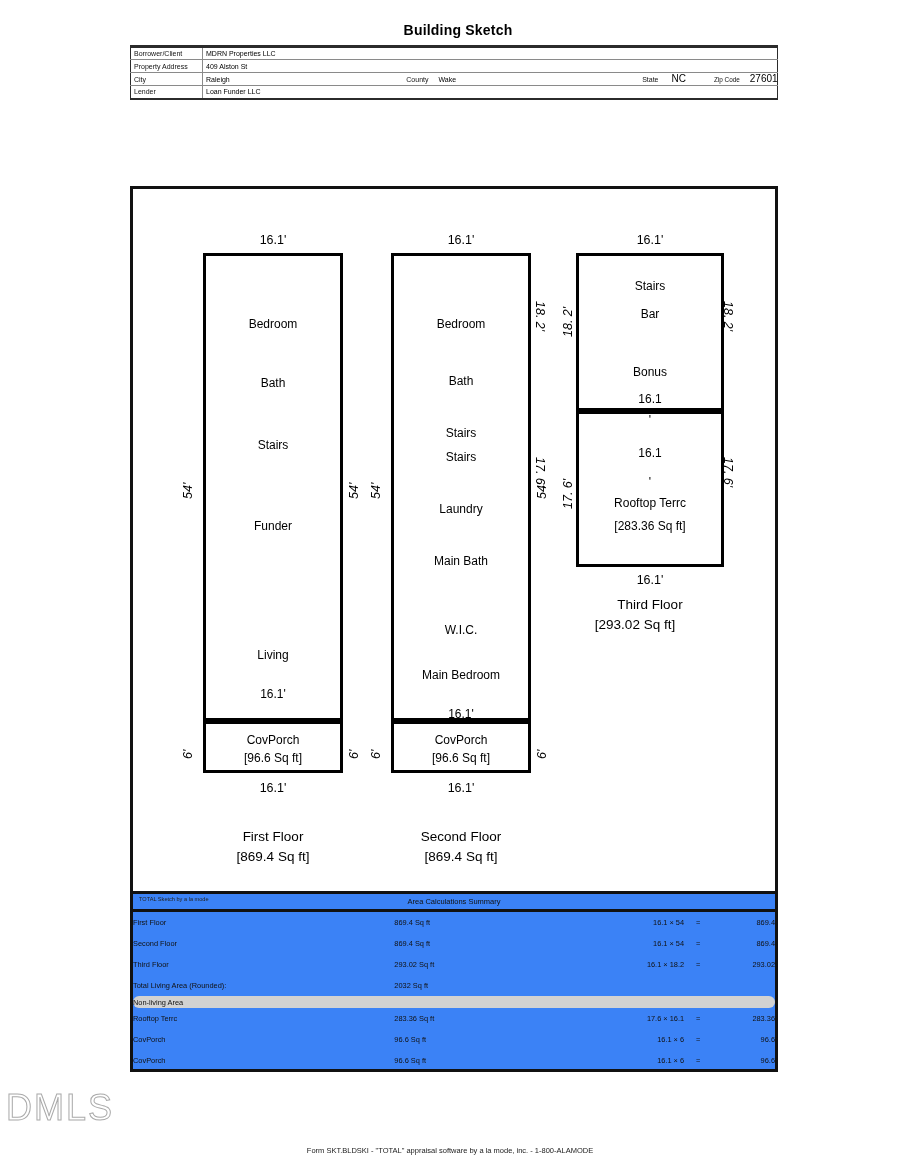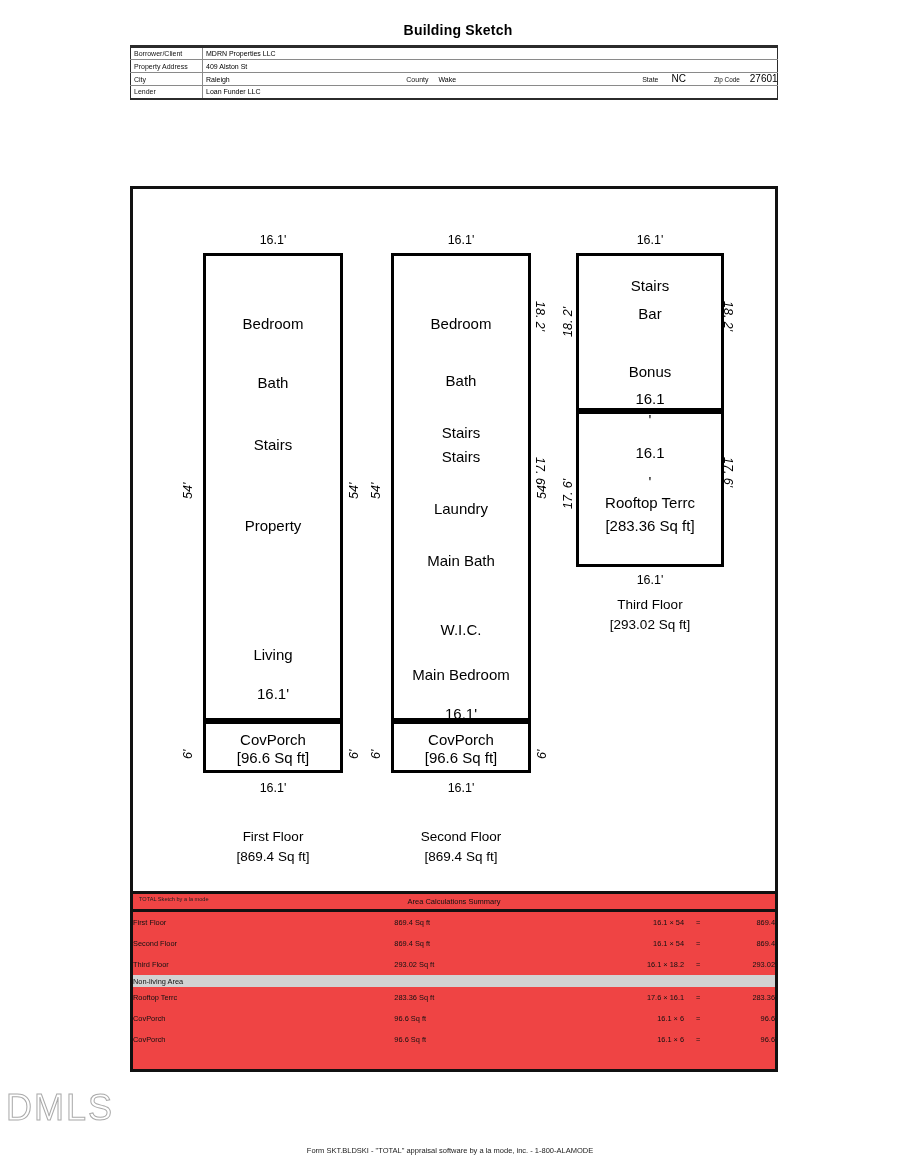--- a/index.html
+++ b/index.html
@@ -80,21 +80,21 @@
   .room-box {
     position: absolute;
     border: 3px solid #000;
     box-sizing: border-box;
     background: #fff;
   }
   .room-label {
     position: absolute;
     width: 100%;
     text-align: center;
-    font-size: 15px;
+    font-size: 12px;
     line-height: 16px;
     color: #000;
     white-space: nowrap;
   }
   .dim {
     position: absolute;
     font-size: 12.5px;
     line-height: 14px;
     color: #000;
     white-space: nowrap;
@@ -124,21 +124,21 @@
   #calc-wrap {
     position: absolute;
     left: 130px;
     top: 894px;
     width: 648px;
     height: 178px;
     border-left: 3px solid #111;
     border-right: 3px solid #111;
     border-bottom: 3px solid #111;
     box-sizing: border-box;
-    background: #ef4444;
+    background: #3b82f6;
   }
   #calc-topbar {
     position: relative;
     height: 15px;
   }
   #calc-brand {
     position: absolute;
     left: 6px;
     top: 2px;
     font-size: 5.6px;
@@ -173,21 +173,21 @@
     font-size: 7.4px;
     padding: 0;
     vertical-align: middle;
     color: #111;
   }
   .sec-row td {
     background: #d2d2d2;
     height: 12px;
     font-size: 7.4px;
   }
-  .sec-row td:first-child { padding-left: 6px; }
+  .sec-row td:first-child { padding-left: 6px; border-radius: 6px; }
   .data-row td { height: 21px; }
   .c-name { padding-left: 6px; width: 46%; }
   .c-area { width: 22%; }
   .c-detail-label { width: 13%; text-align: center; }
   .c-calc  { width: 16%; text-align: right; }
   .c-eq    { width: 5%;  text-align: center; }
   .c-res   { width: 11%; text-align: right; padding-right: 8px; }
   .hdr-row td {
     height: 12px;
     background: #d2d2d2;
@@ -252,21 +252,21 @@
 
 <div id="sketch-box">
 
   <div>
     <div class="dim dim-h" style="left:70px; top:44px; width:140px;">16.1'</div>
 
     <div class="room-box" style="left:70px; top:64px; width:140px; height:468px;">
       <div class="room-label" style="top:60px;">Bedroom</div>
       <div class="room-label" style="top:119px;">Bath</div>
       <div class="room-label" style="top:181px;">Stairs</div>
-      <div class="room-label" style="top:262px;">Property</div>
+      <div class="room-label" style="top:262px;">Funder</div>
       <div class="room-label" style="top:350px;margin-top:41px;">Living</div>
       <div class="room-label" style="top:430px;">16.1'</div>
     </div>
 
     <div class="room-box" style="left:70px; top:532px; width:140px; height:52px;">
       <div class="room-label" style="top:8px;">CovPorch</div>
       <div class="room-label" style="top:26px;">[96.6 Sq ft]</div>
     </div>
 
     <div class="dim dim-h" style="left:70px; top:592px; width:140px;">16.1'</div>
@@ -333,21 +333,21 @@
 
     <div class="dim dim-v-up" style="left:428px; top:148px;">18. 2'</div>
     <div class="dim dim-v-down" style="left:602px; top:112px;">18. 2'</div>
     <div class="dim dim-v-up" style="left:428px; top:320px;">17. 6'</div>
     <div class="dim dim-v-down" style="left:602px; top:268px;">17. 6'</div>
 
     <div class="dim dim-v-down" style="left:414px; top:112px;">18. 2'</div>
     <div class="dim dim-v-down" style="left:414px; top:268px;">17. 6'</div>
 
     <div class="floor-caption" style="left:443px; top:406px; width:148px;">Third Floor</div>
-    <div class="floor-caption" style="left:443px; top:426px; width:148px;">[293.02 Sq ft]</div>
+    <div class="floor-caption" style="left:428px; top:426px; width:148px;">[293.02 Sq ft]</div>
   </div>
 </div>
 
 <div id="calc-wrap">
   <div id="calc-topbar">
     <div id="calc-brand">TOTAL Sketch by a la mode</div>
     <div id="calc-heading">Area Calculations Summary</div>
   </div>
   <div id="calc-rule"></div>
 
@@ -372,20 +372,28 @@
     </tr>
     <tr class="data-row">
       <td class="c-name">Third Floor</td>
       <td class="c-area">293.02 Sq ft</td>
       <td class="c-detail-label"></td>
       <td class="c-calc">16.1 × 18.2</td>
       <td class="c-eq">=</td>
       <td class="c-res">293.02</td>
     </tr>
 
+    <tr class="data-row">
+      <td class="c-name">Total Living Area (Rounded):</td>
+      <td class="c-area">2032 Sq ft</td>
+      <td class="c-detail-label"></td>
+      <td class="c-calc"></td>
+      <td class="c-eq"></td>
+      <td class="c-res"></td>
+    </tr>
 
     <tr class="sec-row">
       <td colspan="6">Non-living Area</td>
     </tr>
 
     <tr class="data-row">
       <td class="c-name">Rooftop Terrc</td>
       <td class="c-area">283.36 Sq ft</td>
       <td class="c-detail-label"></td>
       <td class="c-calc">17.6 × 16.1</td>

